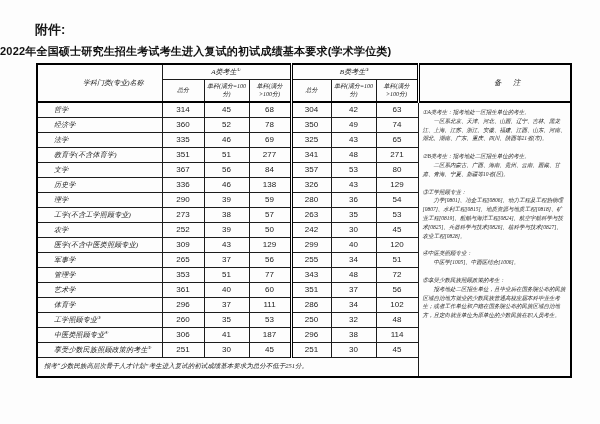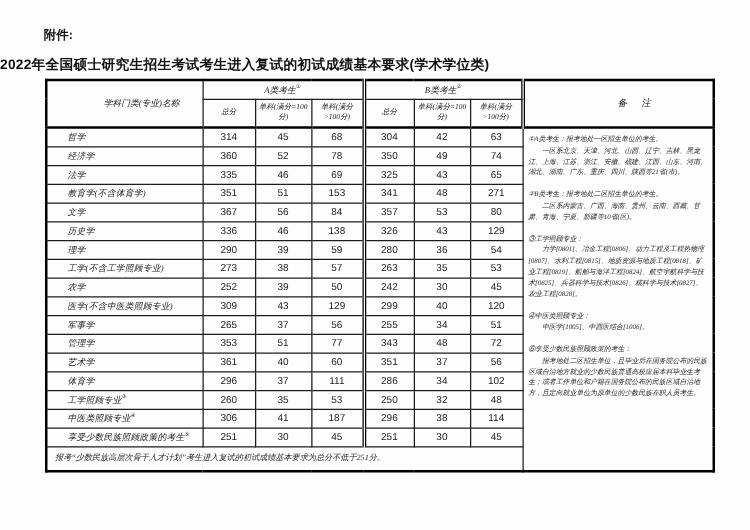--- a/index.html
+++ b/index.html
@@ -5,21 +5,21 @@
   * { box-sizing: border-box; }
   html,body { margin:0; padding:0; }
   body {
     width:600px; height:424px; background:#fdfdfd; overflow:hidden;
     font-family:"Liberation Serif","DejaVu Serif",serif; color:#1a1a1a;
   }
   .page { position:relative; width:600px; height:424px; }
   .attachment {
     position:absolute; left:35px; top:21px;
     font-family:"Liberation Sans","DejaVu Sans",sans-serif;
-    font-size:10px; font-weight:bold; color:#161616;
+    font-size:13px; font-weight:bold; color:#161616;
   }
   .title {
     position:absolute; left:0; top:44px; width:512px; 
     font-family:"Liberation Sans","DejaVu Sans",sans-serif;
     font-size:11px; font-weight:bold; color:#111; letter-spacing:0.2px;
   }
   table.score-table {
     position:absolute; left:36px; top:63px; width:534px;
     border-collapse:collapse; table-layout:fixed;
     border:2px solid #000;
@@ -140,21 +140,21 @@
           <td class="num">46</td>
           <td class="num">69</td>
           <td class="num bsep">325</td>
           <td class="num">43</td>
           <td class="num">65</td>
         </tr>
         <tr>
           <td class="name"><span>教育学(不含体育学)</span><sup></sup></td>
           <td class="num">351</td>
           <td class="num">51</td>
-          <td class="num">153</td>
+          <td class="num">277</td>
           <td class="num bsep">341</td>
           <td class="num">48</td>
           <td class="num">271</td>
         </tr>
         <tr>
           <td class="name"><span>文学</span><sup></sup></td>
           <td class="num">367</td>
           <td class="num">56</td>
           <td class="num">84</td>
           <td class="num bsep">357</td>

